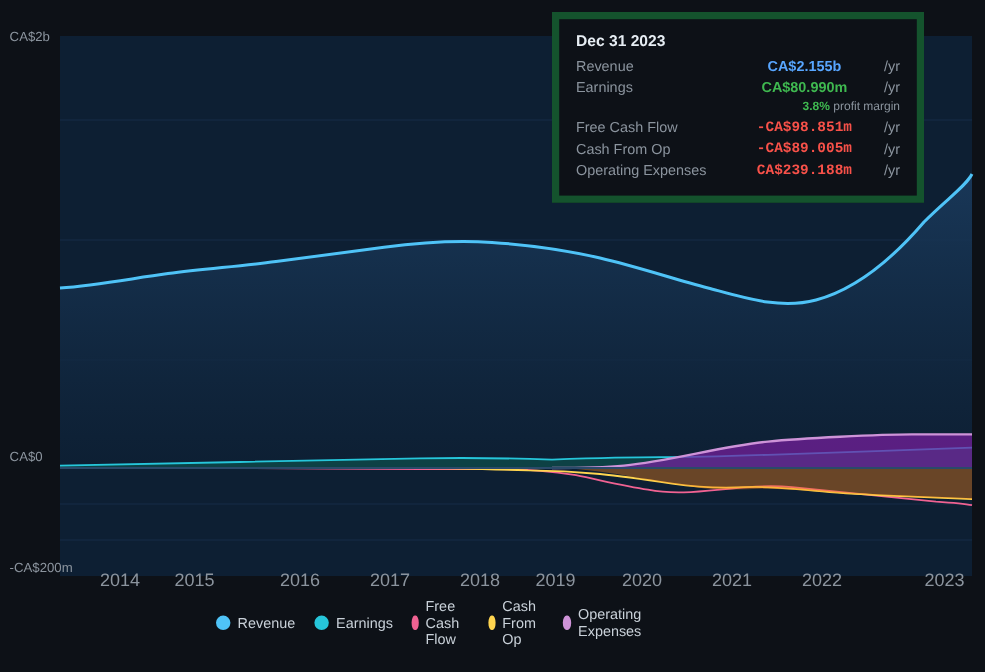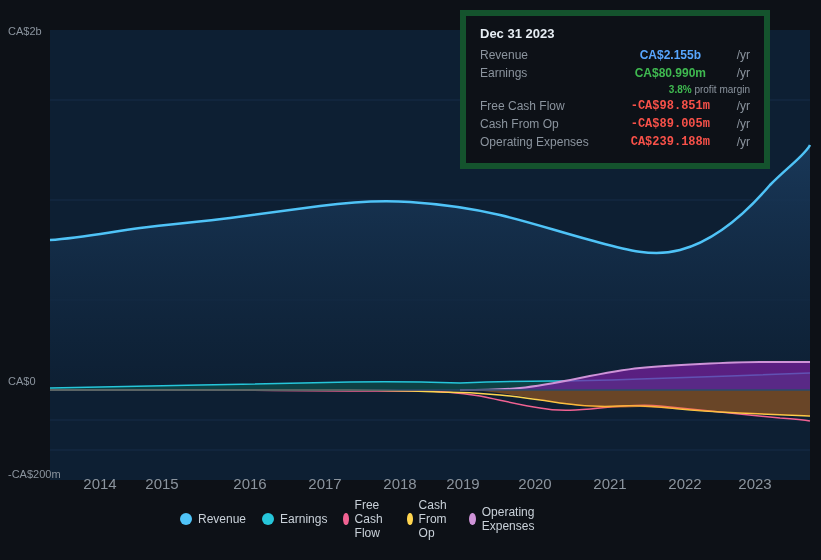--- a/index.html
+++ b/index.html
@@ -282,21 +282,21 @@
 
   <div class="x-label" style="left: 100px;">2014</div>
   <div class="x-label" style="left: 162px;">2015</div>
   <div class="x-label" style="left: 250px;">2016</div>
   <div class="x-label" style="left: 325px;">2017</div>
   <div class="x-label" style="left: 400px;">2018</div>
   <div class="x-label" style="left: 463px;">2019</div>
   <div class="x-label" style="left: 535px;">2020</div>
   <div class="x-label" style="left: 610px;">2021</div>
   <div class="x-label" style="left: 685px;">2022</div>
-  <div class="x-label" style="left: 755px; text-align: right;">2023</div>
+  <div class="x-label" style="left: 787px; text-align: right;">2023</div>
 
   <div class="tooltip">
     <div class="tooltip-title">Dec 31 2023</div>
 
     <div class="tooltip-row">
       <span class="label">Revenue</span>
       <span class="value val-cyan">CA$2.155b</span>
       <span class="unit">/yr</span>
     </div>
 

